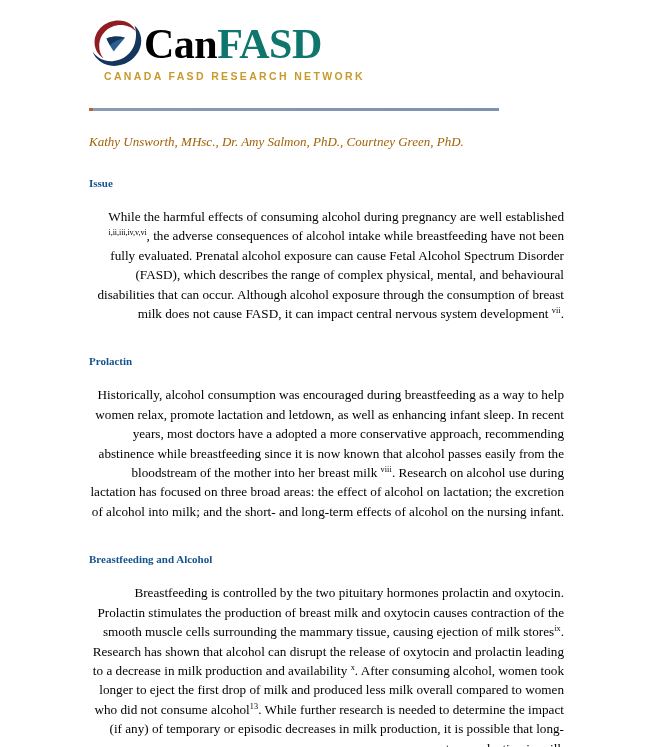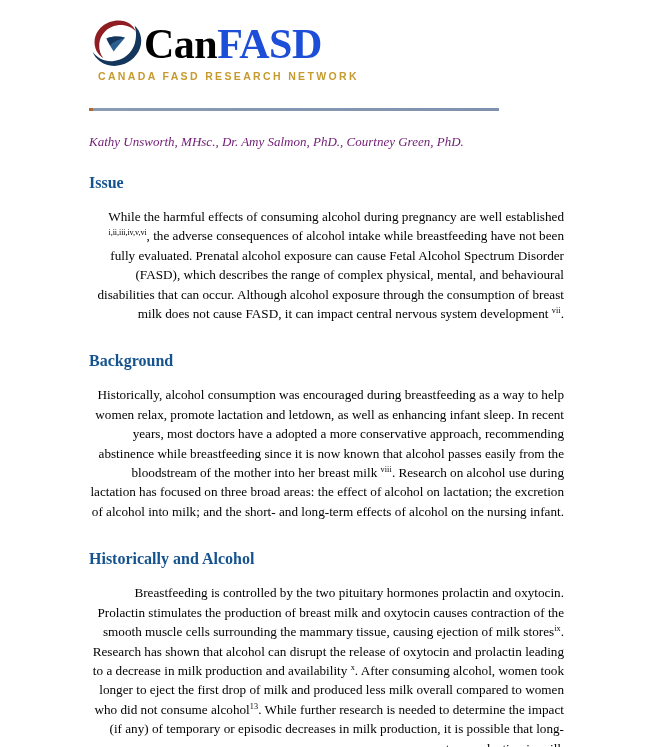--- a/index.html
+++ b/index.html
@@ -50,31 +50,31 @@
   .logo-wordmark {
     font-family: "Liberation Serif", "DejaVu Serif", serif;
     font-weight: bold;
     font-size: 42px;
     line-height: 46px;
     letter-spacing: -0.5px;
     white-space: nowrap;
     margin-left: -2px;
   }
   .wm-can { color: #000000; }
-  .wm-fasd { color: #1d4ed8; text-align: right; }
+  .wm-fasd { color: #0f766e; text-align: right; }
 
   .logo-tagline {
     font-family: "Liberation Sans", "DejaVu Sans", sans-serif;
     font-weight: bold;
     font-size: 10.5px;
     letter-spacing: 2.35px;
     color: #c79a2e;
     white-space: nowrap;
     margin-top: 0px;
-    margin-left: 10px;
+    margin-left: 16px;
   }
 
   
   .doc {
     position: absolute;
     left: 89px;
     top: 108px;
     width: 475px;
   }
 
@@ -94,28 +94,28 @@
     width: 410px;
     margin: 0 0 22px 0;
     border: 0;
   }
 
   .authors {
     font-family: "Liberation Serif", "DejaVu Serif", serif;
     font-style: italic;
     font-size: 13px;
     line-height: 18px;
-    color: #701a75;
+    color: #a16207;
     margin: 0 0 22px 0;
   }
 
   .section-heading {
     font-family: "Liberation Serif", "DejaVu Serif", serif;
     font-weight: bold;
-    font-size: 16px;
+    font-size: 11px;
     line-height: 20px;
     color: #15538f;
     margin: 0 0 14px 0;
   }
   .section-heading.gap-top { margin-top: 28px; }
 
   p.body-text {
     font-family: "Liberation Serif", "DejaVu Serif", serif;
     font-size: 13.2px;
     line-height: 19.4px;
@@ -157,20 +157,20 @@
 
   <div class="doc">
 
     <div class="title-rule"></div>
 
     <div class="authors">Kathy Unsworth, MHsc., Dr. Amy Salmon, PhD., Courtney Green, PhD.</div>
 
     <h2 class="section-heading">Issue</h2>
     <p class="body-text"><span>While the harmful effects of consuming alcohol during pregnancy are well established </span><sup class="tight">i,ii,iii,iv,v,vi</sup><span>, the adverse consequences of alcohol intake while breastfeeding have not been fully evaluated.  Prenatal alcohol exposure can cause Fetal Alcohol Spectrum Disorder (FASD), which describes the range of complex physical, mental, and behavioural disabilities that can occur.  Although alcohol exposure through the consumption of breast milk does not cause FASD, it can impact central nervous system development </span><sup>vii</sup><span>.</span></p>
 
-    <h2 class="section-heading gap-top">Background</h2>
+    <h2 class="section-heading gap-top">Prolactin</h2>
     <p class="body-text"><span>Historically, alcohol consumption was encouraged during breastfeeding as a way to help women relax, promote lactation and letdown, as well as enhancing infant sleep. In recent years, most doctors have a adopted a more conservative approach, recommending abstinence while breastfeeding since it is now known that alcohol passes easily from the bloodstream of the mother into her breast milk </span><sup>viii</sup><span>.  Research on alcohol use during lactation has focused on three broad areas: the effect of alcohol on lactation; the excretion of alcohol into milk; and the short- and long-term effects of alcohol on the nursing infant.</span></p>
 
-    <h2 class="section-heading gap-top">Historically and Alcohol</h2>
+    <h2 class="section-heading gap-top">Breastfeeding and Alcohol</h2>
     <p class="body-text"><span>Breastfeeding is controlled by the two pituitary hormones prolactin and oxytocin. Prolactin stimulates the production of breast milk and oxytocin causes contraction of the smooth muscle cells surrounding the mammary tissue, causing ejection of milk stores</span><sup>ix</sup><span>.  Research has shown that alcohol can disrupt the release of oxytocin and prolactin leading to a decrease in milk production and availability </span><sup>x</sup><span>.  After consuming alcohol, women took longer to eject the first drop of milk and produced less milk overall compared to women who did not consume alcohol</span><sup>13</sup><span>.  While further research is needed to determine the impact (if any) of temporary or episodic decreases in milk production, it is possible that long-term reduction in milk</span></p>
 
   </div>
 </div>
 
 </body></html>

